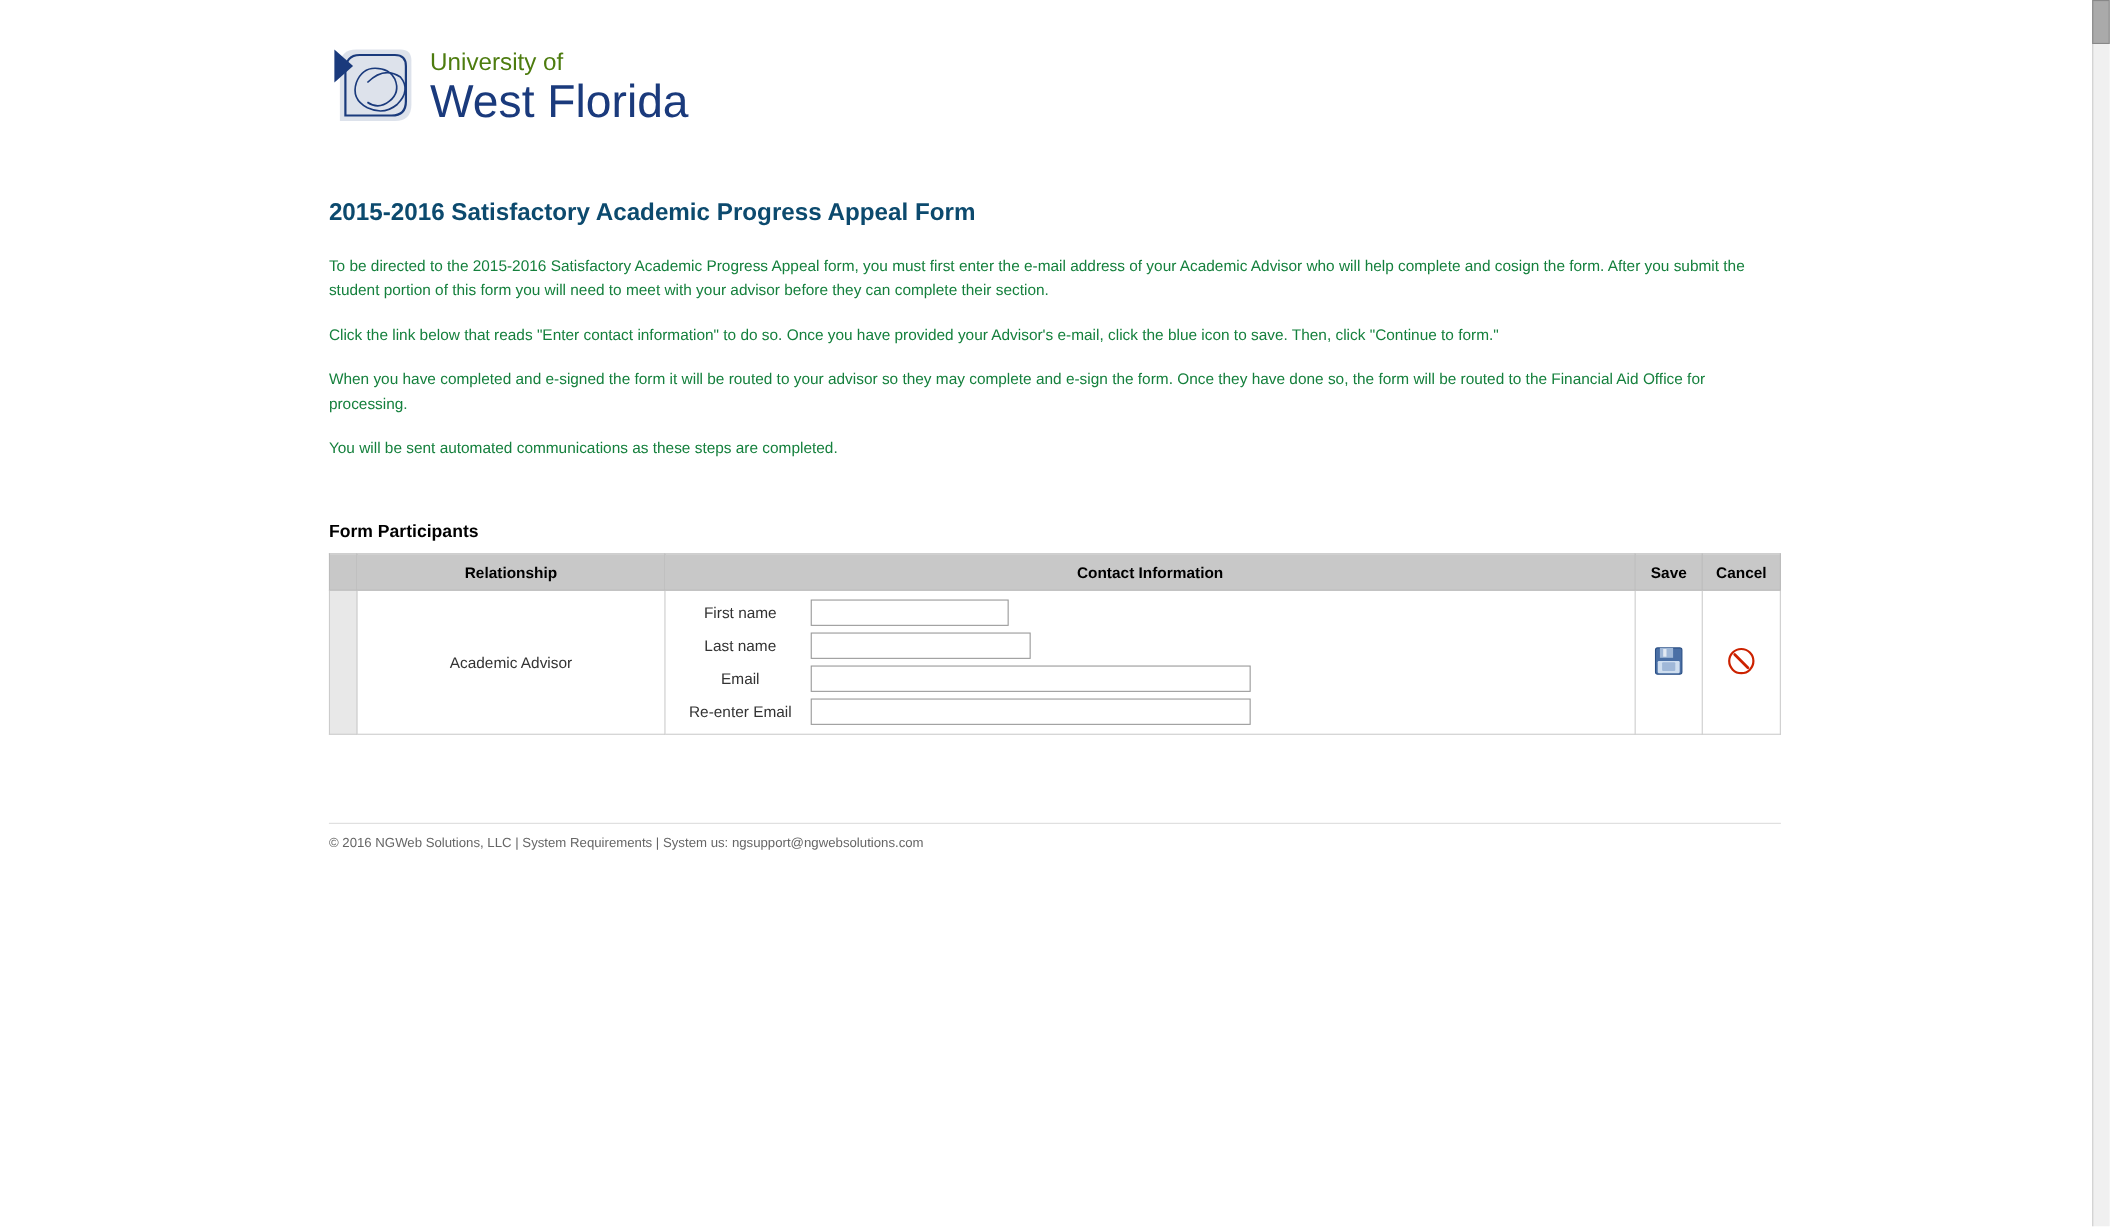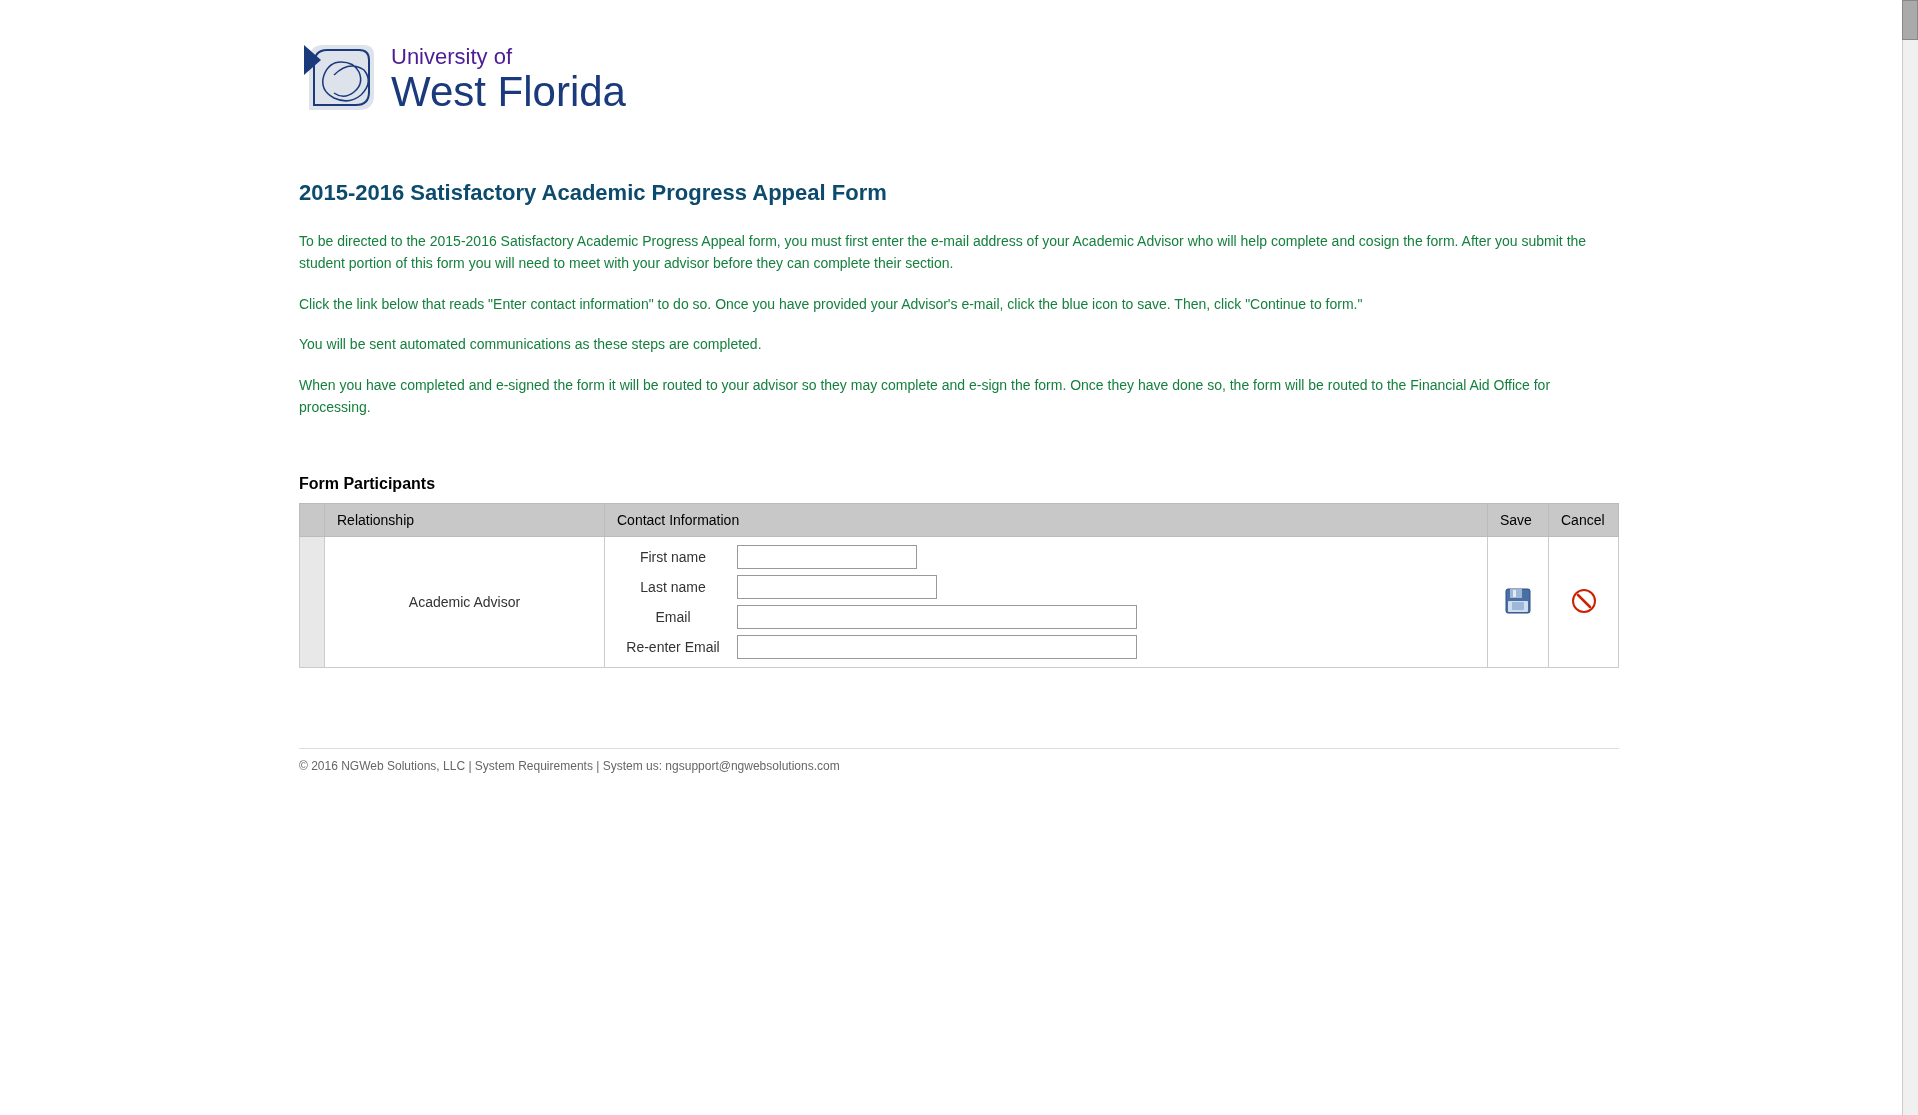--- a/index.html
+++ b/index.html
@@ -43,21 +43,21 @@
     }
 
     .logo-text {
       display: flex;
       flex-direction: column;
       line-height: 1.1;
     }
 
     .logo-text-university {
       font-size: 22px;
-      color: #4c1d95;
+      color: #4d7c0f;
       font-weight: normal;
     }
 
     .logo-text-name {
       font-size: 42px;
       color: #1a3a7c;
       font-weight: normal;
     }
 
     
@@ -94,24 +94,24 @@
     .participants-table {
       width: 100%;
       border-collapse: collapse;
       border: 1px solid #ccc;
     }
 
     .participants-table thead tr th {
       background-color: #c8c8c8;
       border: 1px solid #bbb;
       padding: 8px 12px;
-      font-weight: normal;
+      font-weight: bold;
       font-size: 14px;
       color: #000;
-      text-align: left;
+      text-align: center;
     }
 
     .participants-table thead tr th.col-indicator {
       width: 20px;
       background-color: #c8c8c8;
     }
 
     .participants-table thead tr th.col-relationship {
       width: 280px;
     }
@@ -286,23 +286,23 @@
     </div>
 
     <div class="main-content">
 
       <h1 class="form-title">2015-2016 Satisfactory Academic Progress Appeal Form</h1>
 
       <p class="intro-paragraph">To be directed to the 2015-2016 Satisfactory Academic Progress Appeal form, you must first enter the e-mail address of your Academic Advisor who will help complete and cosign the form. After you submit the student portion of this form you will need to meet with your advisor before they can complete their section.</p>
 
       <p class="intro-paragraph">Click the link below that reads "Enter contact information" to do so. Once you have provided your Advisor's e-mail, click the blue icon to save. Then, click "Continue to form."</p>
 
+      <p class="intro-paragraph">When you have completed and e-signed the form it will be routed to your advisor so they may complete and e-sign the form. Once they have done so, the form will be routed to the Financial Aid Office for processing.</p>
+
       <p class="intro-paragraph">You will be sent automated communications as these steps are completed.</p>
-
-      <p class="intro-paragraph">When you have completed and e-signed the form it will be routed to your advisor so they may complete and e-sign the form. Once they have done so, the form will be routed to the Financial Aid Office for processing.</p>
 
       <div class="form-participants-section">
         <h2 class="section-title">Form Participants</h2>
 
         <table class="participants-table">
           <thead>
             <tr>
               <th class="col-indicator"></th>
               <th class="col-relationship">Relationship</th>
               <th class="col-contact">Contact Information</th>

